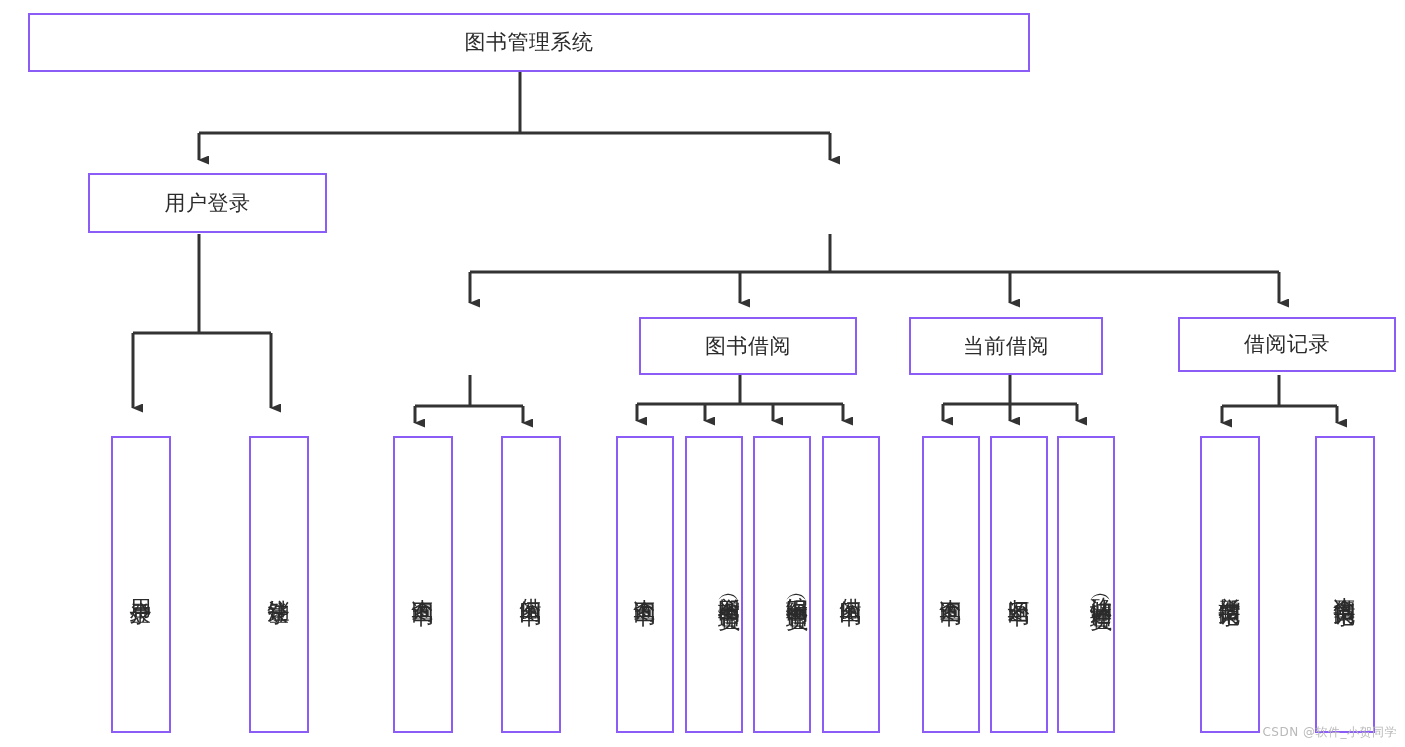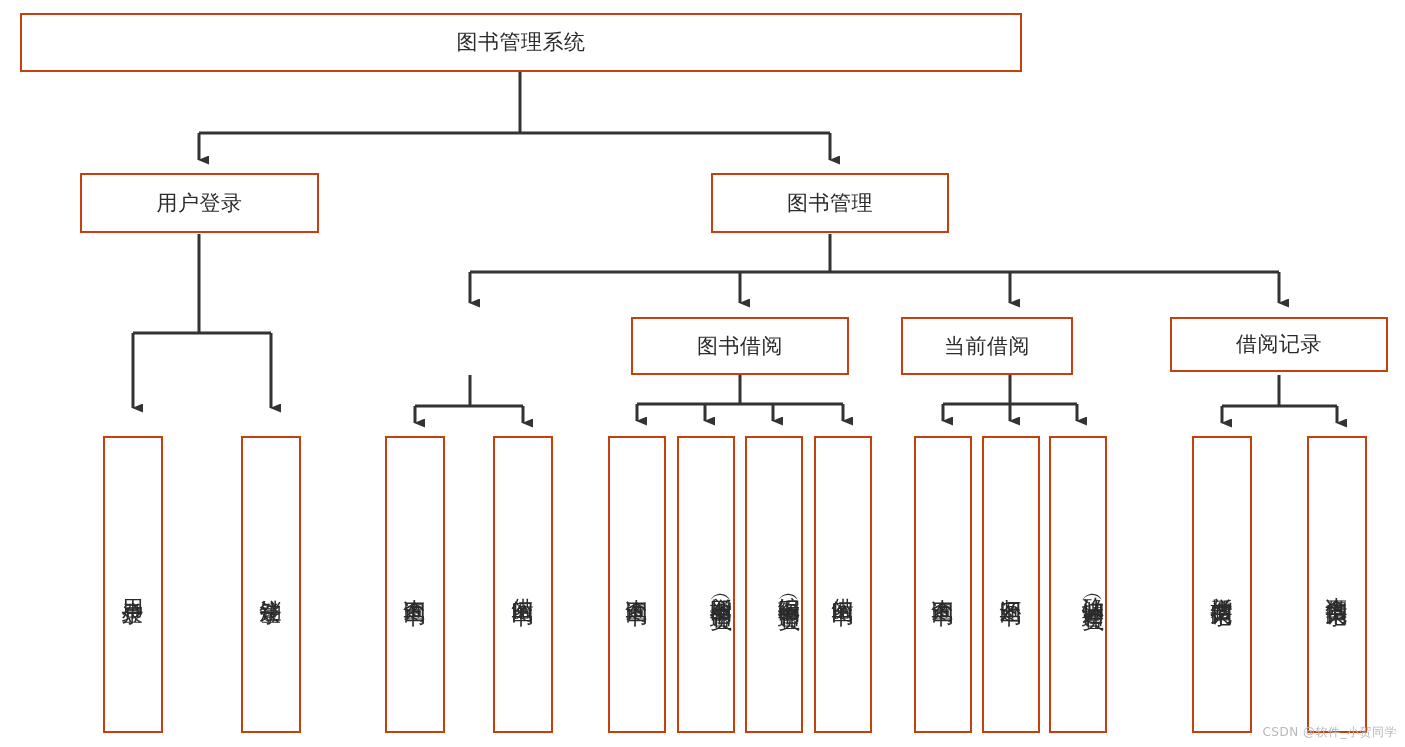--- a/index.html
+++ b/index.html
@@ -23,27 +23,28 @@
     position: absolute;
     left: 0;
     top: 0;
     width: 1405px;
     height: 747px;
     pointer-events: none;
   }
   .node {
     position: absolute;
     box-sizing: border-box;
-    border: 2px solid #c2410c;
+    border: 2px solid #8b5cf6;
     background: #ffffff;
     color: #2b2b2b;
     display: flex;
     align-items: center;
     justify-content: center;
     line-height: 1.05;
+    margin-left: 8px;
   }
   .node.horiz {
     font-size: 21px;
     letter-spacing: 0.5px;
   }
   .node.vert {
     writing-mode: vertical-rl;
     text-orientation: upright;
     align-items: flex-start;
     justify-content: center;
@@ -124,30 +125,27 @@
   </svg>
 
   <div class="node horiz" style="left:20px; top:13px; width:1002px; height:59px;">
     <span class="node-label">图书管理系统</span>
   </div>
 
   <div class="node horiz" style="left:80px; top:173px; width:239px; height:60px;">
     <span class="node-label">用户登录</span>
   </div>
 
-  <div class="node horiz" style="left:711px; top:173px; width:238px; height:60px;">
-    <span class="node-label">图书管理</span>
-  </div>
 
 
   <div class="node horiz" style="left:631px; top:317px; width:218px; height:58px;">
     <span class="node-label">图书借阅</span>
   </div>
 
-  <div class="node horiz" style="left:901px; top:317px; width:172px; height:58px;font-family:Liberation Serif, serif;">
+  <div class="node horiz" style="left:901px; top:317px; width:194px; height:58px;font-family:Liberation Serif, serif;">
     <span class="node-label">当前借阅</span>
   </div>
 
   <div class="node horiz" style="left:1170px; top:317px; width:218px; height:55px;">
     <span class="node-label">借阅记录</span>
   </div>
 
   <div class="node vert centered" style="left:103px; top:436px; width:60px; height:297px;">
     <span class="node-label">用户登录</span>
   </div>

